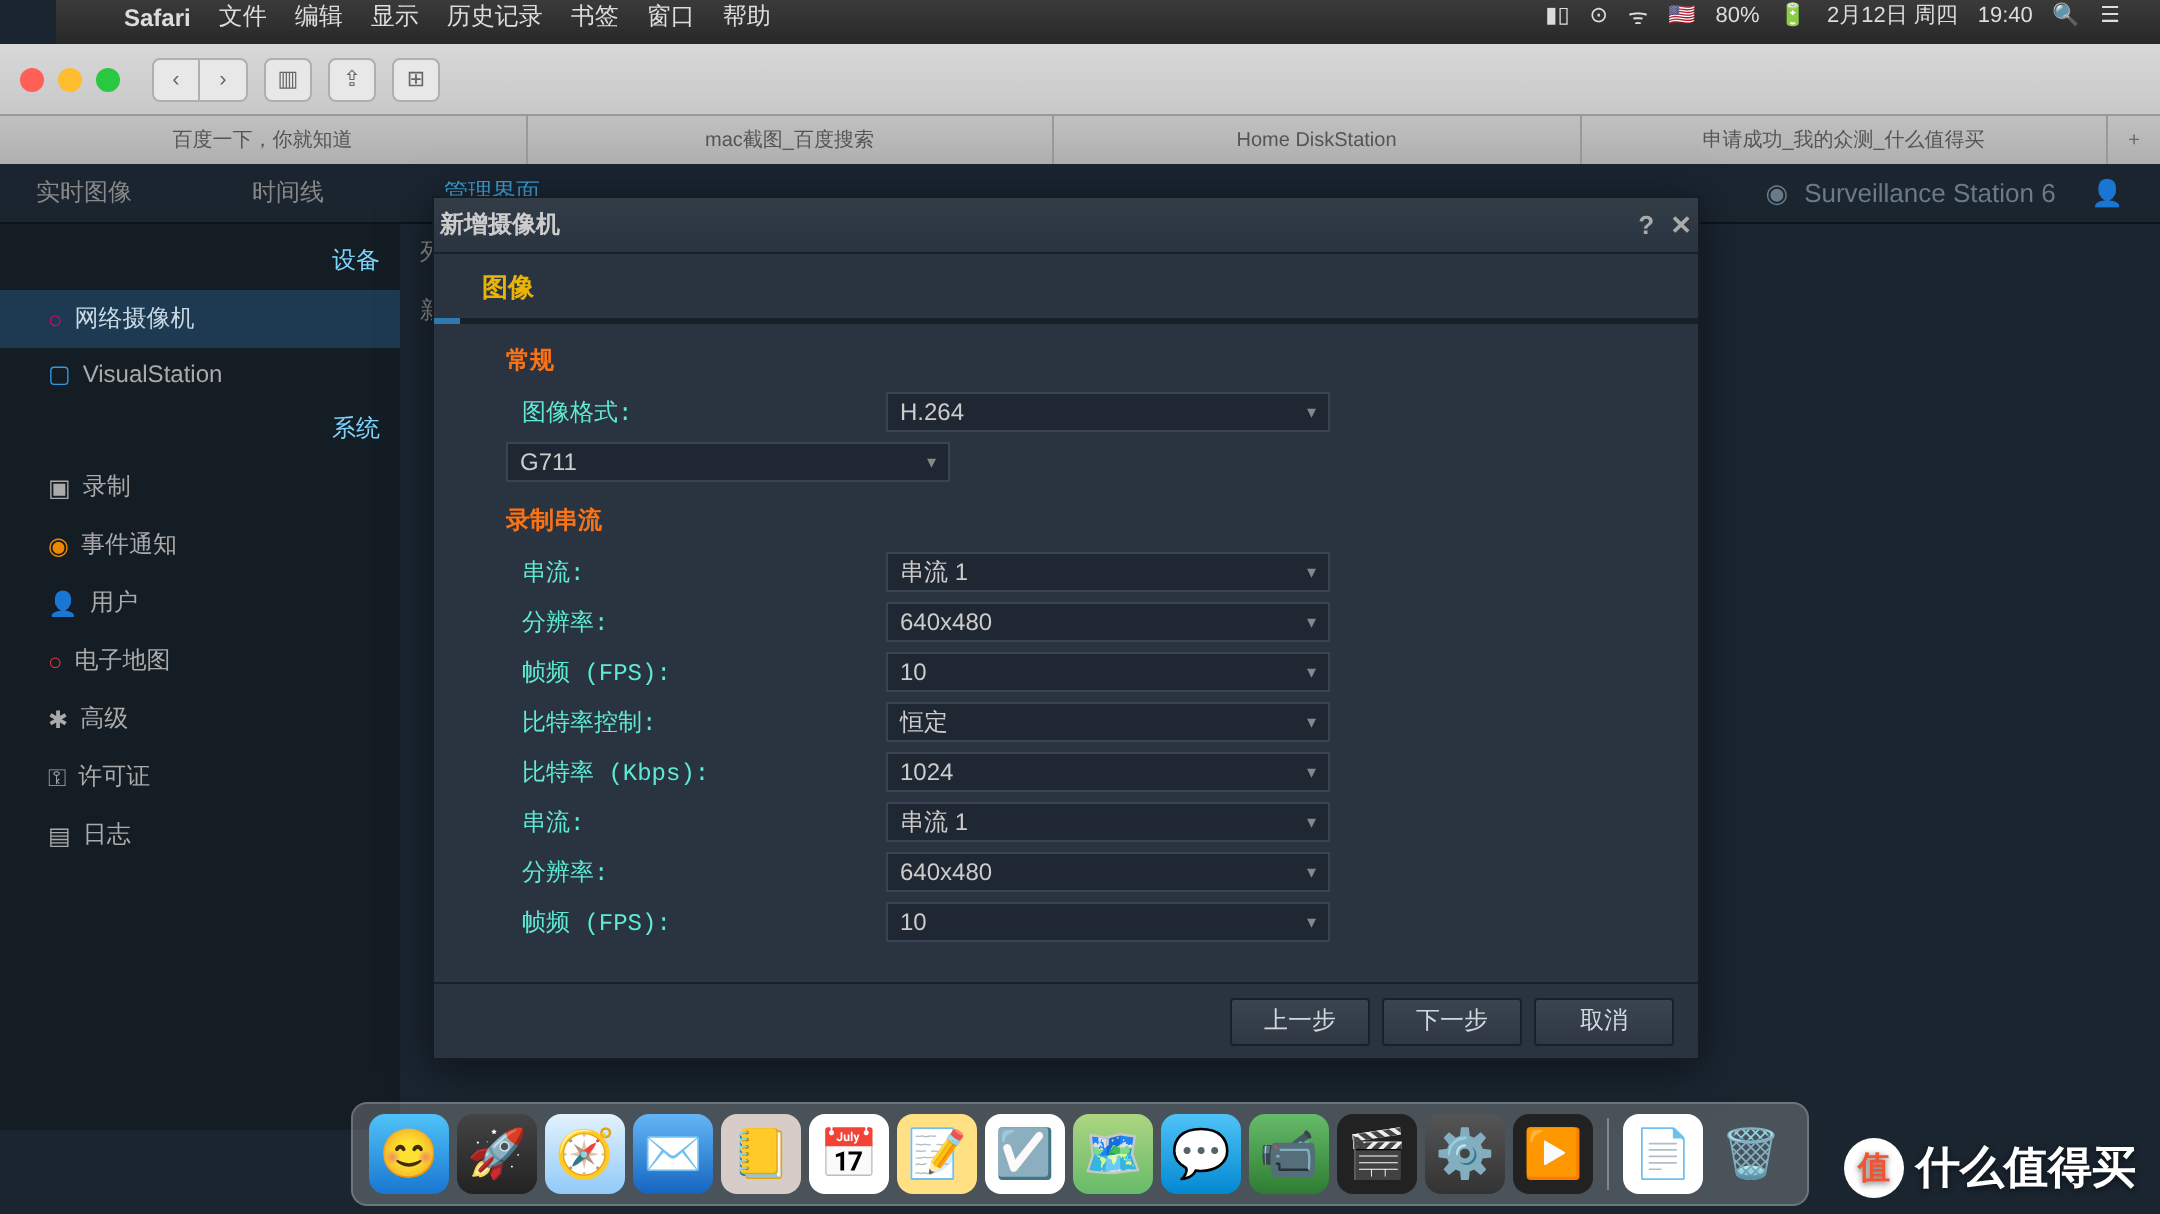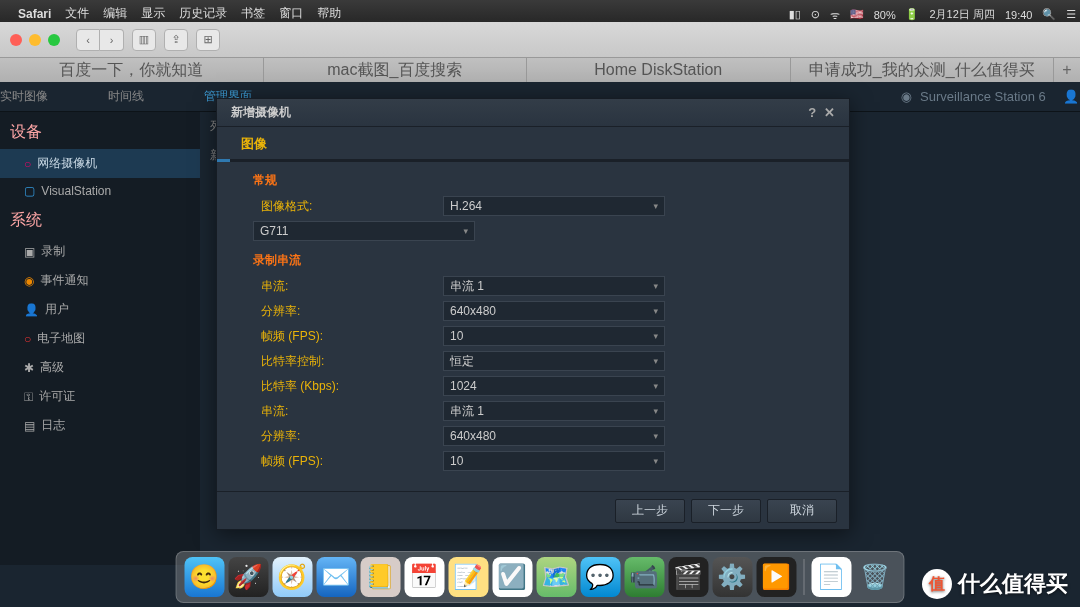--- a/index.html
+++ b/index.html
@@ -1,62 +1,62 @@
 <!DOCTYPE html>
 <html><head>
 <meta charset="utf-8">
 <style>
 * { margin: 0; padding: 0; box-sizing: border-box; font-family: -apple-system, "Helvetica Neue", Arial, sans-serif; }
 body { width: 1080px; height: 607px; background: #1a2530; overflow: hidden; position: relative; }
 
-.menubar { height: 22px; background: linear-gradient(#3a3a3a, #282828); color: #ddd; display: flex; align-items: flex-end; font-size: 12px; padding: 0 4px; justify-content: space-between; }
+.menubar { height: 22px; background: linear-gradient(#3a3a3a, #282828); color: #ddd; display: flex; align-items: flex-start; font-size: 12px; padding: 0 20px; justify-content: space-between; margin-left: 28px; }
 .menubar-left { display: flex; gap: 14px; align-items: center; }
 .menubar-right { display: flex; gap: 10px; align-items: center; font-size: 11px; }
 .apple-logo { font-size: 13px; }
 .menubar-left span:nth-child(2) { font-weight: bold; }
 
 .browser-chrome { height: 36px; background: linear-gradient(#d8d8d8, #c8c8c8); display: flex; align-items: center; padding: 0 10px; gap: 8px; border-bottom: 1px solid #999; }
 .traffic-lights { display: flex; gap: 7px; margin-right: 8px; }
 .traffic-lights div { width: 12px; height: 12px; border-radius: 50%; }
 .red { background: #ff5f57; } .yellow { background: #febc2e; } .green { background: #28c840; }
 .nav-btn { width: 24px; height: 22px; background: #e8e8e8; border: 1px solid #b0b0b0; border-radius: 4px; display: flex; align-items: center; justify-content: center; color: #666; font-size: 11px; }
 .nav-group { display: flex; }
 .nav-group .nav-btn:first-child { border-radius: 4px 0 0 4px; }
 .nav-group .nav-btn:last-child { border-radius: 0 4px 4px 0; border-left: 0; }
 .url-bar { flex: 1; height: 24px; background: #fff; border: 1px solid #b0b0b0; border-radius: 4px; display: flex; align-items: center; justify-content: center; font-size: 12px; color: #555; margin: 0 8px; }
 .url-reload { margin-left: auto; padding: 0 8px; color: #777; }
 
-.tabbar { height: 24px; background: linear-gradient(#c0c0c0, #b0b0b0); display: flex; font-size: 16px; color: #555; }
+.tabbar { height: 24px; background: linear-gradient(#c0c0c0, #b0b0b0); display: flex; font-size: 10px; color: #555; }
 .tab { flex: 1; display: flex; align-items: center; justify-content: center; border-right: 1px solid #999; }
 .tab.active { background: linear-gradient(#e0e0e0, #d0d0d0); color: #333; }
 .tab-plus { width: 26px; display: flex; align-items: center; justify-content: center; color: #666; }
 
-.app-header { height: 30px; background: #1a2530; display: flex; align-items: center; padding: 0 0; color: #888; font-size: 12px; border-bottom: 1px solid #0d1318; justify-content: space-between; }
+.app-header { height: 30px; background: #1a2530; display: flex; align-items: center; padding: 0 18px; color: #888; font-size: 12px; border-bottom: 1px solid #0d1318; justify-content: space-between; }
 .app-tabs { display: flex; gap: 60px; }
 .app-tab.active { color: #3d9dd6; }
 .app-brand { color: #6a7a88; font-size: 13px; display: flex; align-items: center; gap: 8px; }
 
 .app-body { display: flex; height: 453px; background: #1a2530; }
 .sidebar { width: 200px; background: #141c24; color: #aaa; font-size: 12px; padding-top: 4px; }
-.sb-header { color: #fca5a5; padding: 6px 10px; font-size: 16px; }
+.sb-header { color: #7dd3fc; padding: 6px 10px; font-size: 12px; text-align: right; }
 .sb-item { padding: 6px 10px 6px 24px; display: flex; align-items: center; gap: 6px; }
 .sb-item.active { background: #1d3a52; color: #c8d8e4; }
 .content-bg { flex: 1; background: #1a2530; position: relative; color: #888; font-size: 12px; }
 .content-toolbar { padding: 6px 10px; color: #888; }
 
 .dialog { position: absolute; top: 98px; left: 216px; width: 634px; height: 432px; background: #2a3440; border: 1px solid #161c24; box-shadow: 0 4px 20px rgba(0,0,0,.5); display: flex; flex-direction: column; color: #ccc; font-size: 12px; }
-.dlg-title { height: 28px; background: linear-gradient(#333d48, #2a3440); display: flex; align-items: center; padding: 0 14px; font-weight: bold; justify-content: space-between; border-bottom: 1px solid #1a2028; }
+.dlg-title { height: 28px; background: linear-gradient(#333d48, #2a3440); display: flex; align-items: center; padding: 0 3px; font-weight: bold; justify-content: space-between; border-bottom: 1px solid #1a2028; }
 .dlg-title-icons { display: flex; gap: 8px; color: #aaa; font-size: 13px; }
 .dlg-body { flex: 1; padding: 6px 20px 0 36px; overflow: hidden; }
 .dlg-section-title { font-size: 13px; font-weight: bold; color: #eab308; margin: 2px 0 6px -12px; }
 .dlg-progress { height: 3px; background: #1a2028; margin: 0 -20px 4px -36px; position: relative; }
 .dlg-progress div { width: 2%; height: 100%; background: #2f79b0; }
 .group-title { font-weight: bold; color: #f97316; margin: 10px 0 6px 0; }
 .row { display: flex; align-items: center; margin-bottom: 3px; height: 22px; }
-.row label { width: 190px; color: #eab308; padding-left: 8px; }
+.row label { width: 190px; color: #5eead4; padding-left: 8px; font-family: Liberation Mono, monospace; }
 .sel { flex: 1; max-width: 222px; height: 20px; background: #1f2832; border: 1px solid #3a4450; display: flex; align-items: center; justify-content: space-between; padding: 0 6px; color: #ccc; }
 .sel .chev { font-size: 9px; color: #888; }
 .dlg-footer { height: 38px; border-top: 1px solid #1a2028; display: flex; align-items: center; justify-content: flex-end; gap: 6px; padding: 0 12px; background: #2a3440; }
 .btn { min-width: 70px; height: 24px; background: linear-gradient(#3a4450, #2f3842); border: 1px solid #1a2028; color: #d0d8e0; display: flex; align-items: center; justify-content: center; border-radius: 2px; font-size: 12px; }
 
 .dock { position: absolute; bottom: 4px; left: 50%; transform: translateX(-50%); height: 52px; background: rgba(200,200,200,.28); border-radius: 8px; display: flex; align-items: center; padding: 0 8px; gap: 4px; border: 1px solid rgba(255,255,255,.2); }
 .dock-item { width: 40px; height: 40px; border-radius: 8px; display: flex; align-items: center; justify-content: center; font-size: 24px; }
 .dock-sep { width: 1px; height: 36px; background: rgba(255,255,255,.3); margin: 0 3px; }
 
 .watermark { position: absolute; right: 12px; bottom: 8px; color: #fff; font-size: 22px; font-weight: bold; display: flex; align-items: center; gap: 6px; text-shadow: 0 1px 3px rgba(0,0,0,.6); }

